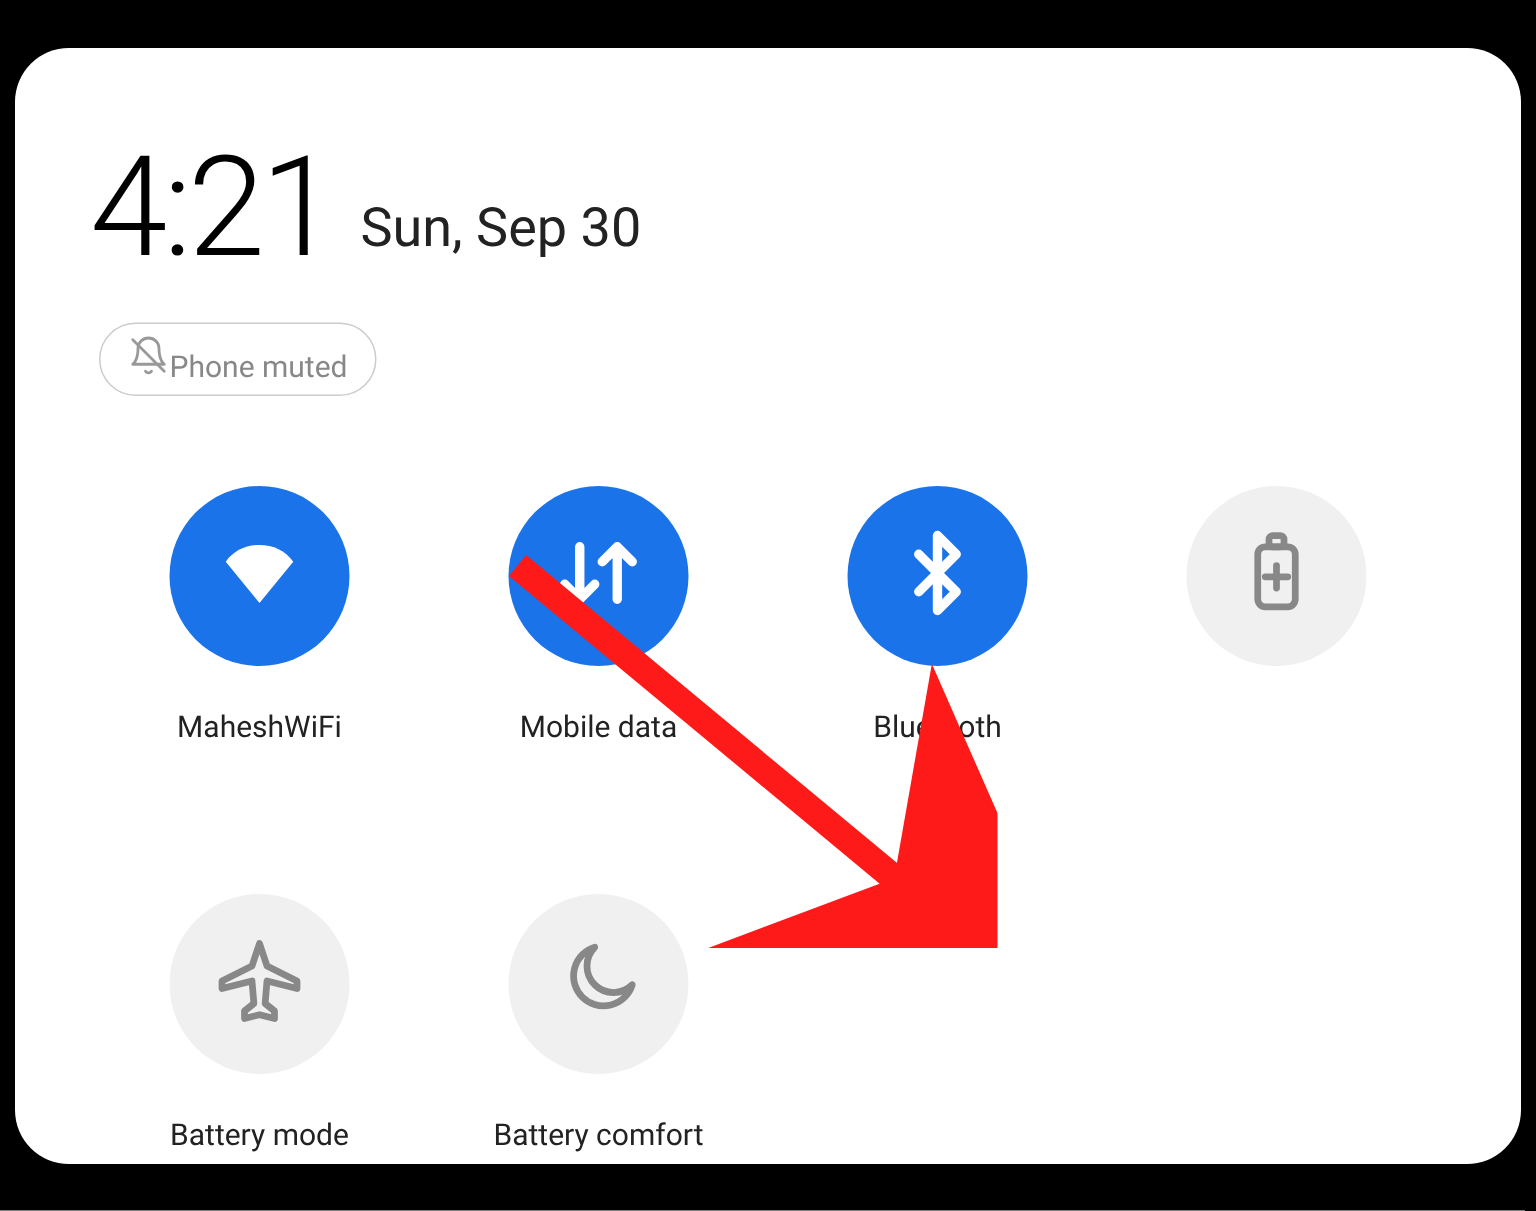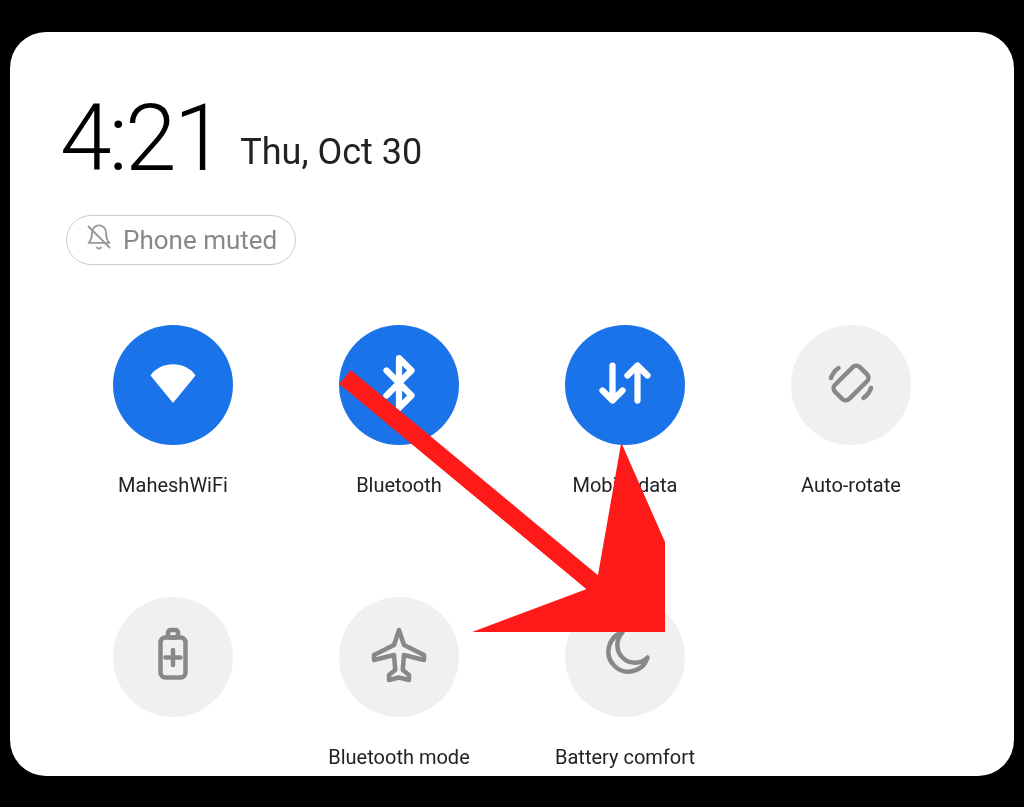--- a/index.html
+++ b/index.html
@@ -37,26 +37,25 @@
     }
     .date {
       font-size: 36px;
       font-weight: 400;
       color: #222;
       position: relative;
       bottom: 6px;
     }
     .mute-chip {
       display: inline-flex;
-      align-items: center;
-      gap: 10px;
+      align-items: flex-end;
       padding: 7px 18px;
       border: 1.5px solid #ccc;
       border-radius: 999px;
-      font-size: 26px;
+      font-size: 20px;
       color: #888;
       background: #fff;
       margin-top: 6px;
       margin-left: 6px;
     }
     .mute-chip svg { width: 28px; height: 28px; }
     .grid {
       display: grid;
       grid-template-columns: repeat(4, 1fr);
       column-gap: 40px;
@@ -98,21 +97,21 @@
     }
     .arrow svg { width: 100%; height: 100%; }
   </style>
 </head>
 <body>
 
 <div class="panel">
 
   <div class="header-row">
     <div class="time">4:21</div>
-    <div class="date">Thu, Oct 30</div>
+    <div class="date">Sun, Sep 30</div>
   </div>
 
   <div class="mute-chip">
     <span>
       <svg viewBox="0 0 24 24" fill="none" stroke="#999" stroke-width="1.6" stroke-linecap="round" stroke-linejoin="round">
         <path d="M18 8a6 6 0 0 0-12 0c0 7-3 9-3 9h18s-3-2-3-9"></path>
         <path d="M13.7 21a2 2 0 0 1-3.4 0"></path>
         <line x1="3" y1="3" x2="21" y2="21"></line>
       </svg>
     </span>
@@ -128,53 +127,41 @@
               <path d="M12 20 L3 9 C5 6 8.5 4.5 12 4.5 C15.5 4.5 19 6 21 9 Z"></path>
             </svg>
         </span>
       </div>
       <div class="tile-label">MaheshWiFi</div>
     </div>
 
     <div class="tile">
       <div class="toggle on">
         <span>
-          <svg viewBox="0 0 24 24" fill="none" stroke="currentColor" stroke-width="2.5" stroke-linecap="round" stroke-linejoin="round">
-            <path d="M7 7 L17 17 L12 22 L12 2 L17 7 L7 17"></path>
-          </svg>
-        </span>
-      </div>
-      <div class="tile-label">Bluetooth</div>
-    </div>
-
-    <div class="tile">
-      <div class="toggle on">
-        <span>
           <svg viewBox="0 0 24 24" fill="none" stroke="currentColor" stroke-width="2.5" stroke-linecap="round">
             <path d="M8 19 L8 5 M8 19 L4 15 M8 19 L12 15" transform="translate(-1,0)"></path>
             <path d="M16 5 L16 19 M16 5 L12 9 M16 5 L20 9" transform="translate(1,0)"></path>
           </svg>
         </span>
       </div>
       <div class="tile-label">Mobile data</div>
     </div>
 
-
-    <div class="tile">
-      <div class="toggle off">
-        <span>
-          <svg viewBox="0 0 24 24" fill="none" stroke="currentColor" stroke-width="1.8" stroke-linecap="round" stroke-linejoin="round">
-            <rect x="8" y="5" width="8" height="14" rx="2" transform="rotate(45 12 12)"></rect>
-            <path d="M4 10 a8 8 0 0 1 3-4"></path>
-            <path d="M20 14 a8 8 0 0 1-3 4"></path>
-          </svg>
-        </span>
-      </div>
-      <div class="tile-label">Auto-rotate</div>
-    </div>
+    <div class="tile">
+      <div class="toggle on">
+        <span>
+          <svg viewBox="0 0 24 24" fill="none" stroke="currentColor" stroke-width="2.5" stroke-linecap="round" stroke-linejoin="round">
+            <path d="M7 7 L17 17 L12 22 L12 2 L17 7 L7 17"></path>
+          </svg>
+        </span>
+      </div>
+      <div class="tile-label">Bluetooth</div>
+    </div>
+
+
 
     <div class="tile">
       <div class="toggle off">
         <span>
           <svg viewBox="0 0 24 24" fill="none" stroke="currentColor" stroke-width="1.8" stroke-linecap="round" stroke-linejoin="round">
             <rect x="7" y="5" width="10" height="16" rx="2"></rect>
             <rect x="10" y="2" width="4" height="3" rx="1"></rect>
             <line x1="12" y1="10" x2="12" y2="16"></line>
             <line x1="9" y1="13" x2="15" y2="13"></line>
           </svg>
@@ -183,21 +170,21 @@
     </div>
 
     <div class="tile">
       <div class="toggle off">
         <span>
           <svg viewBox="0 0 24 24" fill="none" stroke="currentColor" stroke-width="1.8" stroke-linecap="round" stroke-linejoin="round">
             <path d="M12 2 L14 8 L22 12 L22 14 L14 12 L13.5 18 L16 20 L16 22 L12 21 L8 22 L8 20 L10.5 18 L10 12 L2 14 L2 12 L10 8 Z"></path>
           </svg>
         </span>
       </div>
-      <div class="tile-label">Bluetooth mode</div>
+      <div class="tile-label">Battery mode</div>
     </div>
 
     <div class="tile">
       <div class="toggle off">
         <span>
           <svg viewBox="0 0 24 24" fill="none" stroke="currentColor" stroke-width="1.8" stroke-linecap="round" stroke-linejoin="round">
             <path d="M21 13 A8 8 0 1 1 11 3 A6 6 0 0 0 21 13 Z"></path>
           </svg>
         </span>
       </div>

